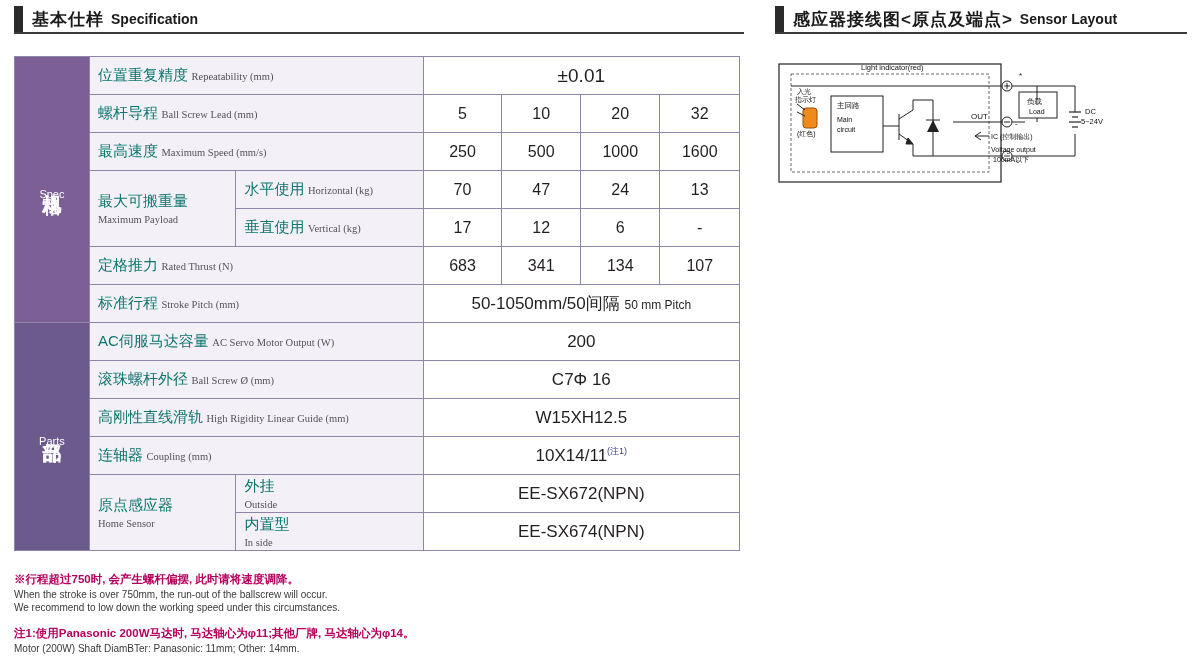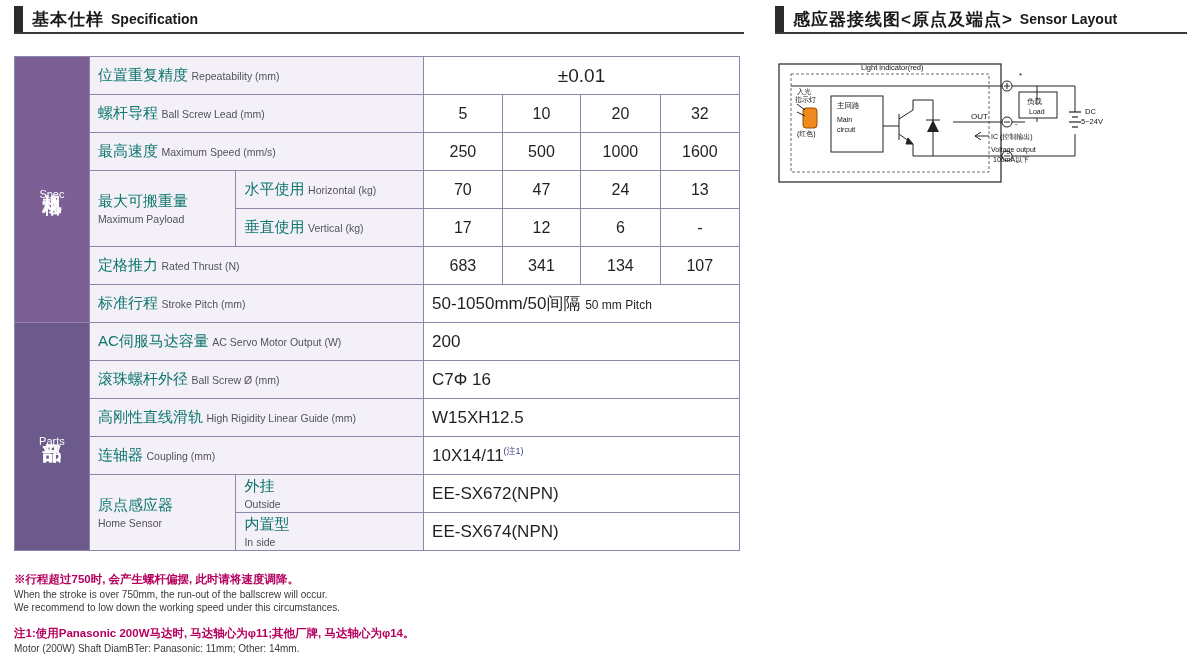--- a/index.html
+++ b/index.html
@@ -48,24 +48,24 @@
   }
   .tbl td {
     border: 1px solid #8d86a8;
     padding: 0 8px;
     vertical-align: middle;
     height: 38px;
     background: #ffffff;
   }
   .lbl { background: #f3f1f7 !important; white-space: nowrap; }
   .cn { font-size: 15px; color: #0f766e; font-weight: normal; }
-  .en { font-size: 10.5px; color: #55515c; }
+  .en { font-size: 10.5px; color: #55515c; font-family: Liberation Serif, serif; }
   .sublbl { background: #f3f1f7 !important; }
   .val { text-align: center; font-size: 16px; color: #231f20; }
-  .val-wide { text-align: left; font-size: 17px; }
+  .val-wide { text-align: center; font-size: 17px; }
   .val-big { text-align: center; font-size: 19px; }
 
   
   .vgroup {
     width: 36px;
     background: #7c5f94 !important;
     color: #ffffff;
     text-align: center;
     padding: 17px !important;
   }

